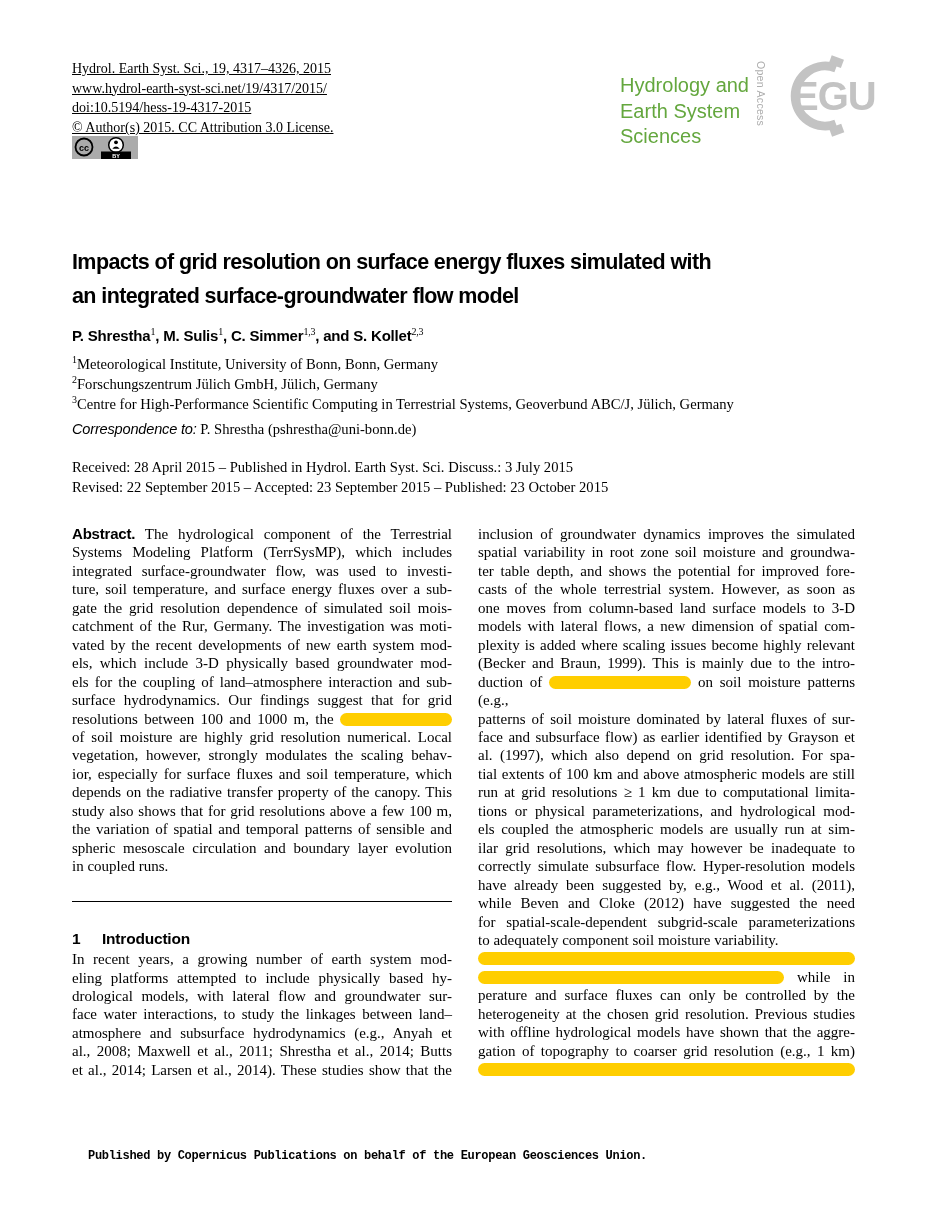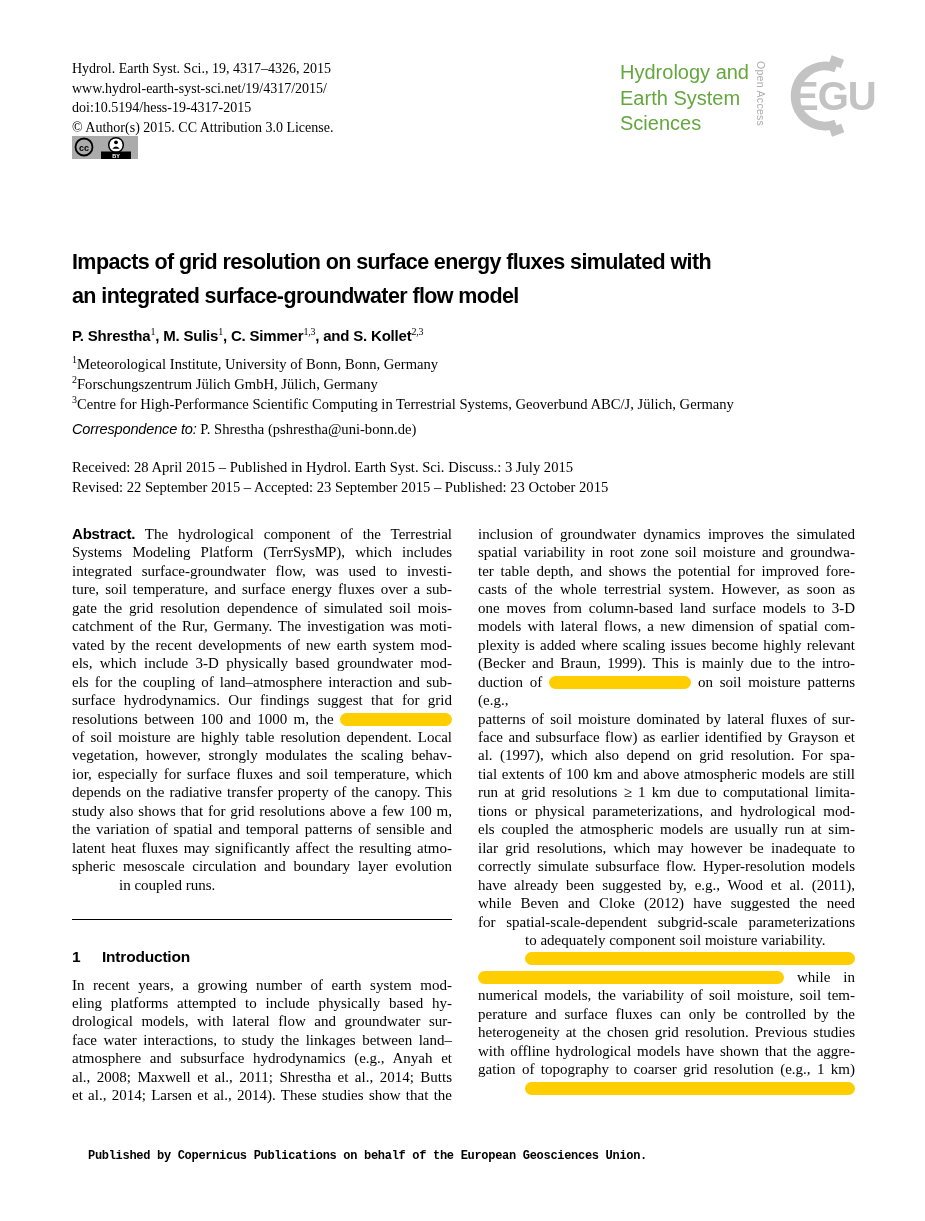--- a/index.html
+++ b/index.html
@@ -1,23 +1,23 @@
 <!DOCTYPE html>
 <html style="--green: #64A73E; --hl: #FFCE00;"><head>
 <meta charset="utf-8">
 <style>
   html,body{margin:0;padding:0;background:#fff;}
   body{width:925px;height:1221px;position:relative;overflow:hidden;
        font-family:"Liberation Serif",serif;color:#000;}
   .abs{position:absolute;}
 
   
-  .cite{left:72px;top:59px;font-size:14px;line-height:19.6px;}
+  .cite{left:72px;top:59px;font-size:14px;line-height:19.6px;text-decoration:underline;}
   .ccbadge{left:72px;top:136px;}
-  .journal{right:176px;top:60px;font-family:"Liberation Sans",sans-serif;
+  .journal{right:176px;top:73px;font-family:"Liberation Sans",sans-serif;
            font-size:20px;line-height:25.5px;text-align:right;color:var(--green);}
   .openaccess{left:755px;top:61px;height:150px;writing-mode:vertical-rl;
               font-family:"Liberation Sans",sans-serif;font-size:10.5px;
               color:#ADADAD;letter-spacing:0.3px;}
   .egu{left:770px;top:55px;}
 
   
   .title{left:72px;top:246px;width:800px;font-family:"Liberation Sans",sans-serif;
          font-weight:bold;font-size:21.5px;line-height:33.5px;letter-spacing:-0.6px;}
   .title .tline{white-space:nowrap;}
@@ -27,34 +27,34 @@
   .affils{left:72px;top:355px;font-size:14.6px;line-height:19.8px;}
   .corr{left:72px;top:421px;font-size:14.6px;}
   .dates{left:72px;top:458px;font-size:14.6px;line-height:19.6px;}
 
   
   .col{font-size:15px;line-height:18.45px;}
   .col-left{left:72px;top:525px;width:380px;}
   .col-right{left:478px;top:525px;width:377px;}
 
   .tline{text-align:justify;text-align-last:justify;}
-  .lastline{text-align-last:left;margin-left:47px;}
+  .lastline{text-align-last:left;}
   .plain .tline{text-align:left;text-align-last:auto;}
 
   .seg-b{font-family:Liberation Sans, sans-serif;font-weight:bold;letter-spacing:-0.2px;}
   .seg-i{font-style:italic;font-family:"Liberation Sans",sans-serif;letter-spacing:-0.2px;}
   sup{font-size:10px;line-height:0;}
   .hl{display:inline-block;background:var(--hl);height:13px;border-radius:6.5px;
       vertical-align:-2px;}
 
   .rule{border:0;border-top:1.4px solid #000;width:100%;margin:25px 0 0 0;}
   .sec-head{font-family:"Liberation Sans",sans-serif;font-weight:bold;
             font-size:15.5px;letter-spacing:-0.2px;margin-top:28px;}
   .sec-head .num{display:inline-block;width:30px;}
-  .intro{margin-top:9px;}
+  .intro{margin-top:2px;}
 
   .footer{left:72px;top:1149px;font-family:Liberation Mono, monospace;
           font-weight:bold;font-size:12px;letter-spacing:-0.3px;margin-left:16px;}
 </style>
 </head>
 <body>
 
 <div class="abs cite plain">
     <div class="tline">Hydrol. Earth Syst. Sci., 19, 4317–4326, 2015</div>
     <div class="tline">www.hydrol-earth-syst-sci.net/19/4317/2015/</div>
@@ -122,27 +122,26 @@
       <div class="tline">Systems Modeling Platform (TerrSysMP), which includes</div>
       <div class="tline">integrated surface-groundwater flow, was used to investi-</div>
       <div class="tline">ture, soil temperature, and surface energy fluxes over a sub-</div>
       <div class="tline">gate the grid resolution dependence of simulated soil mois-</div>
       <div class="tline">catchment of the Rur, Germany. The investigation was moti-</div>
       <div class="tline">vated by the recent developments of new earth system mod-</div>
       <div class="tline">els, which include 3-D physically based groundwater mod-</div>
       <div class="tline">els for the coupling of land–atmosphere interaction and sub-</div>
       <div class="tline">surface hydrodynamics. Our findings suggest that for grid</div>
       <div class="tline">resolutions between 100 and 1000 m, the <span class="hl" style="width: 112px;"></span></div>
-      <div class="tline">of soil moisture are highly table resolution dependent. Local</div>
+      <div class="tline">of soil moisture are highly grid resolution numerical. Local</div>
       <div class="tline">vegetation, however, strongly modulates the scaling behav-</div>
       <div class="tline">ior, especially for surface fluxes and soil temperature, which</div>
       <div class="tline">depends on the radiative transfer property of the canopy. This</div>
       <div class="tline">study also shows that for grid resolutions above a few 100 m,</div>
       <div class="tline">the variation of spatial and temporal patterns of sensible and</div>
-      <div class="tline">latent heat fluxes may significantly affect the resulting atmo-</div>
       <div class="tline">spheric mesoscale circulation and boundary layer evolution</div>
       <div class="tline lastline">in coupled runs.</div>
     </div>
   <hr class="rule">
   <div class="sec-head">
     <span class="num">1</span><span>Introduction</span>
   </div>
   <div class="intro">
       <div class="tline">In recent years, a growing number of earth system mod-</div>
       <div class="tline">eling platforms attempted to include physically based hy-</div>
@@ -172,21 +171,20 @@
     <div class="tline">tions or physical parameterizations, and hydrological mod-</div>
     <div class="tline">els coupled the atmospheric models are usually run at sim-</div>
     <div class="tline">ilar grid resolutions, which may however be inadequate to</div>
     <div class="tline">correctly simulate subsurface flow. Hyper-resolution models</div>
     <div class="tline">have already been suggested by, e.g., Wood et al. (2011),</div>
     <div class="tline">while Beven and Cloke (2012) have suggested the need</div>
     <div class="tline">for spatial-scale-dependent subgrid-scale parameterizations</div>
     <div class="tline lastline">to adequately component soil moisture variability.</div>
     <div class="tline lastline"><span class="hl" style="width: 100%;"></span></div>
     <div class="tline"><span class="hl" style="width: 306px;"></span> while in</div>
-    <div class="tline">numerical models, the variability of soil moisture, soil tem-</div>
     <div class="tline">perature and surface fluxes can only be controlled by the</div>
     <div class="tline">heterogeneity at the chosen grid resolution. Previous studies</div>
     <div class="tline">with offline hydrological models have shown that the aggre-</div>
     <div class="tline">gation of topography to coarser grid resolution (e.g., 1 km)</div>
     <div class="tline lastline"><span class="hl" style="width: 100%;"></span></div>
   </div>
 
 <div class="abs footer">Published by Copernicus Publications on behalf of the European Geosciences Union.</div>
 
 </body></html>

